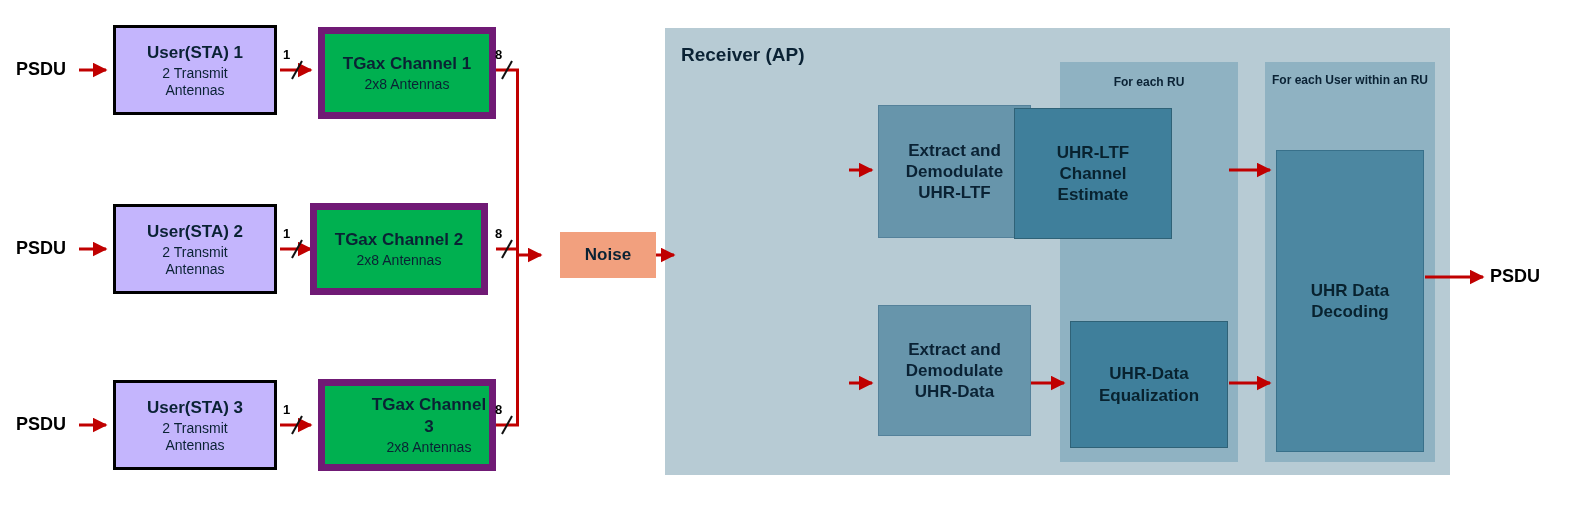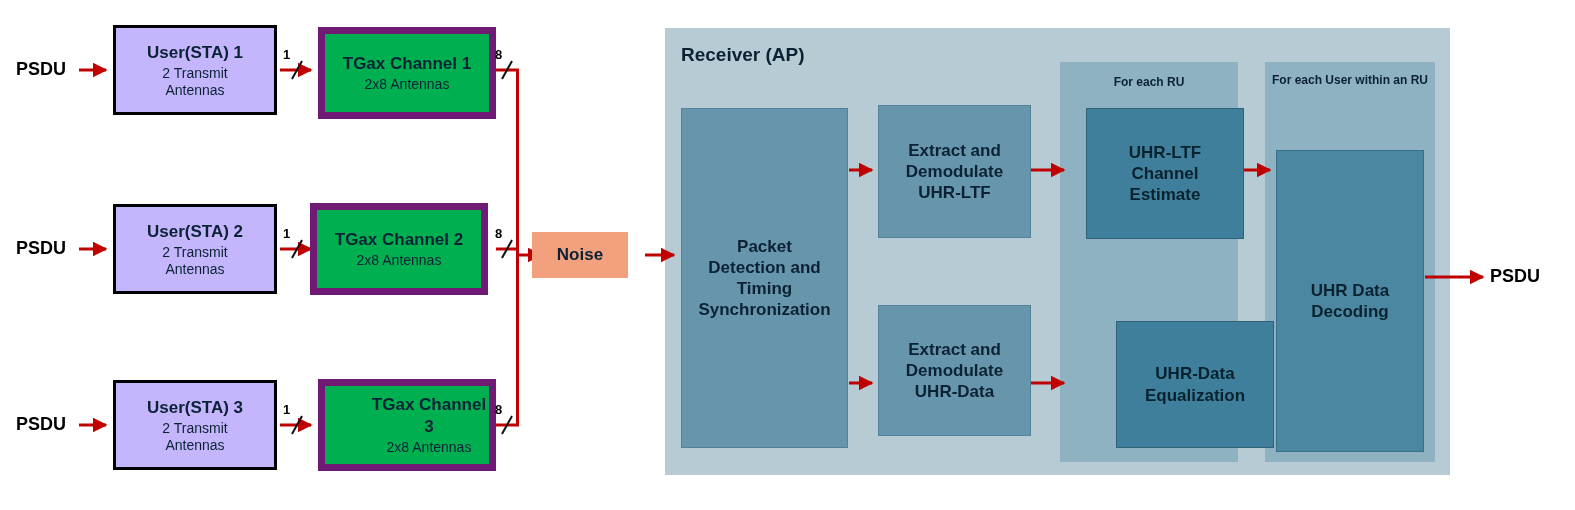--- a/index.html
+++ b/index.html
@@ -104,42 +104,39 @@
     <span class="title">User(STA) 3</span>
     <span class="sub">2 Transmit Antennas</span>
   </div>
   <span class="wire-label" style="left:283px; top:402px;">1</span>
   <div class="box chan" style="left:318px; top:379px; width:178px; height:92px;padding-left:44px;">
     <span class="title">TGax Channel 3</span>
     <span class="sub">2x8 Antennas</span>
   </div>
   <span class="wire-label" style="left:495px; top:402px;">8</span>
 
-  <div class="box noise" style="left:532px; top:232px; width:96px; height:46px;">
+  <div class="box noise" style="left:560px; top:232px; width:96px; height:46px;">
     <span>Noise</span>
   </div>
 
   <span class="recv-title" style="left:681px; top:44px;">Receiver (AP)</span>
 
-  <div class="box inner title" style="left:681px; top:108px; width:167px; height:340px; padding:0 16px;">
-    <span>Packet Detection and Timing Synchronization</span>
-  </div>
 
   <div class="box inner title" style="left:878px; top:105px; width:153px; height:133px; padding:0 8px;">
     <span>Extract and Demodulate UHR-LTF</span>
   </div>
   <div class="box inner title" style="left:878px; top:305px; width:153px; height:131px; padding:16px 8px;">
     <span>Extract and Demodulate UHR-Data</span>
   </div>
 
   <div class="group-title" style="left:1060px; top:75px; width:178px;">For each RU</div>
-  <div class="box dark title" style="left:1086px; top:108px; width:158px; height:131px; padding:0 26px;">
+  <div class="box dark title" style="left:1014px; top:108px; width:158px; height:131px; padding:0 26px;">
     <span>UHR-LTF Channel Estimate</span>
   </div>
-  <div class="box dark title" style="left:1116px; top:321px; width:158px; height:127px; padding:0 22px;">
+  <div class="box dark title" style="left:1070px; top:321px; width:158px; height:127px; padding:0 22px;">
     <span>UHR-Data Equalization</span>
   </div>
 
   <div class="group-title" style="left:1268px; top:73px; width:164px;">For each User within an RU</div>
   <div class="box dark decode title" style="left:1276px; top:150px; width:148px; height:302px; padding:15px 20px;">
     <span>UHR Data Decoding</span>
   </div>
 
   <span class="psdu" style="left:1490px; top:266px;">PSDU</span>
 

